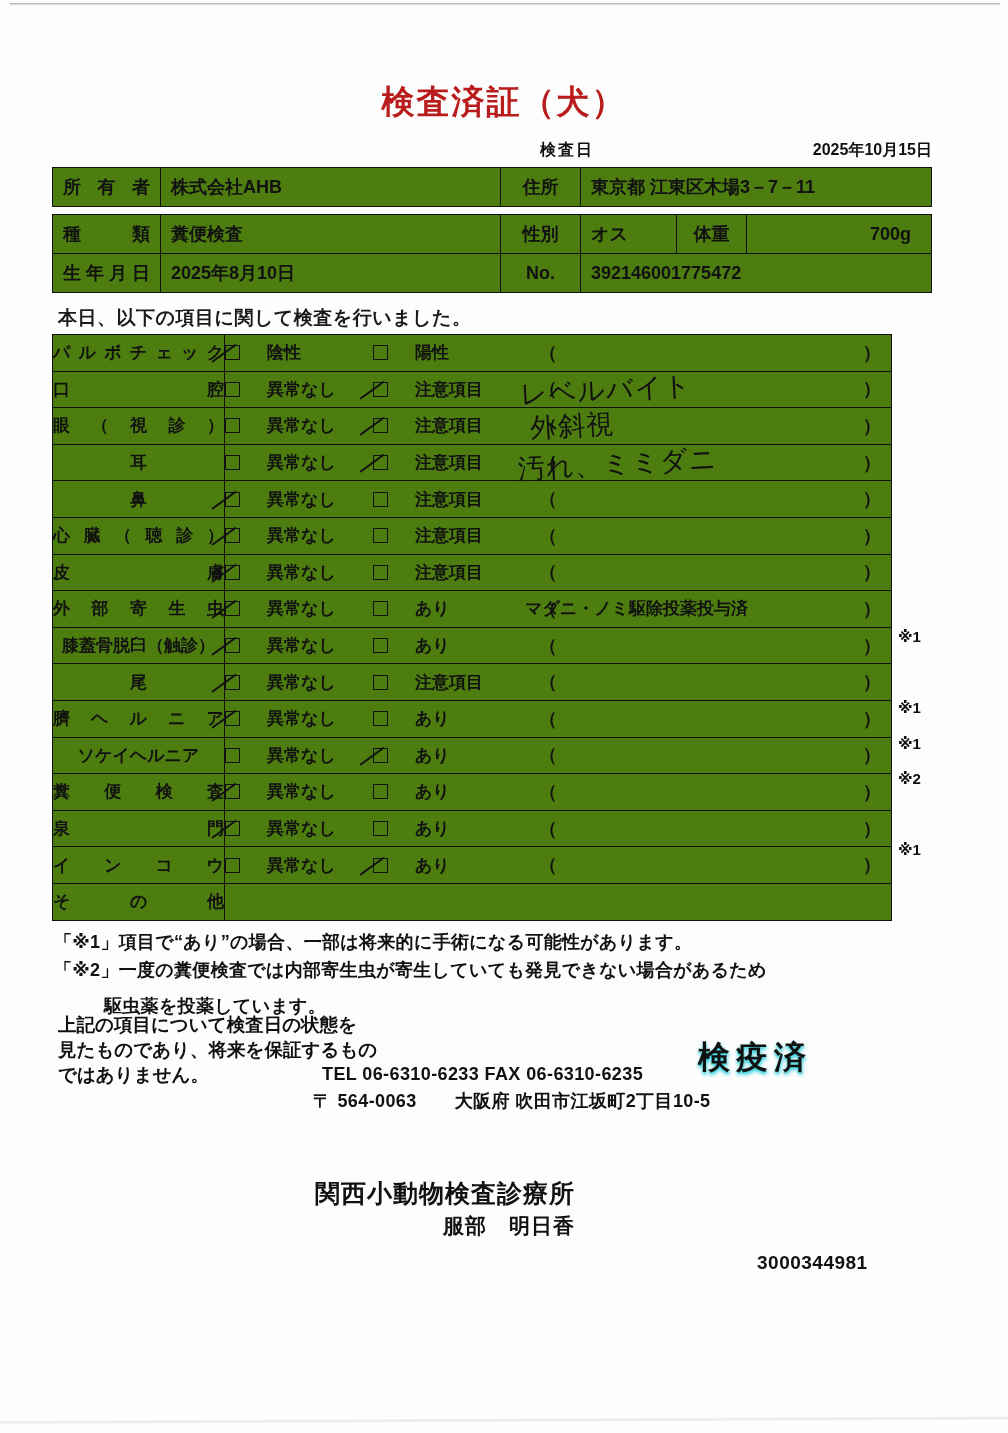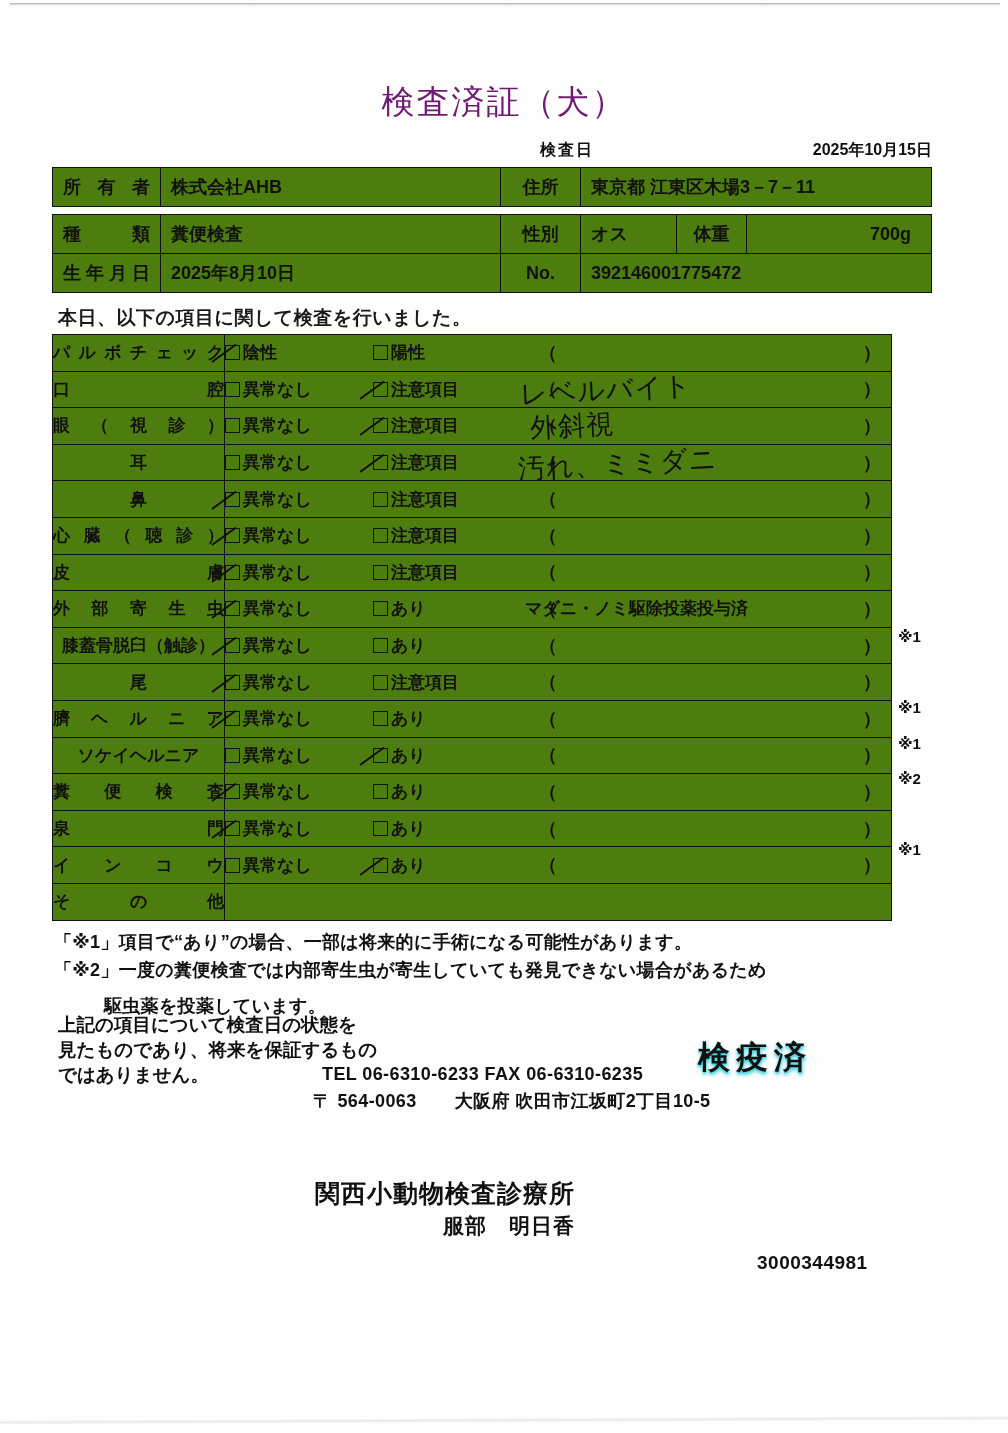--- a/index.html
+++ b/index.html
@@ -35,22 +35,22 @@
   }
 
   
   .title {
     position: absolute;
     left: 0; top: 80px;
     width: 1008px;
     text-align: center;
     font-size: 33px;
     letter-spacing: 2px;
-    font-weight: 400;
-    color: #701a75;
+    font-weight: 700;
+    color: #b91c1c;
   }
 
   
   .date-line {
     position: absolute;
     top: 140px;
     left: 540px;
     width: 392px;
     display: flex;
     justify-content: space-between;
@@ -130,20 +130,21 @@
     display: flex;
     align-items: center;
     height: 100%;
     position: relative;
   }
   .opt {
     display: inline-flex;
     align-items: center;
     white-space: nowrap;
     position: relative;
+    gap: 24px;
   }
   .opt.first { width: 148px; }
   .opt.second { width: 160px; }
   .box {
     display: inline-block;
     width: 13px; height: 13px;
     border: 1.7px solid #111;
     margin-right: 3px;
     position: relative;
     flex: none;

